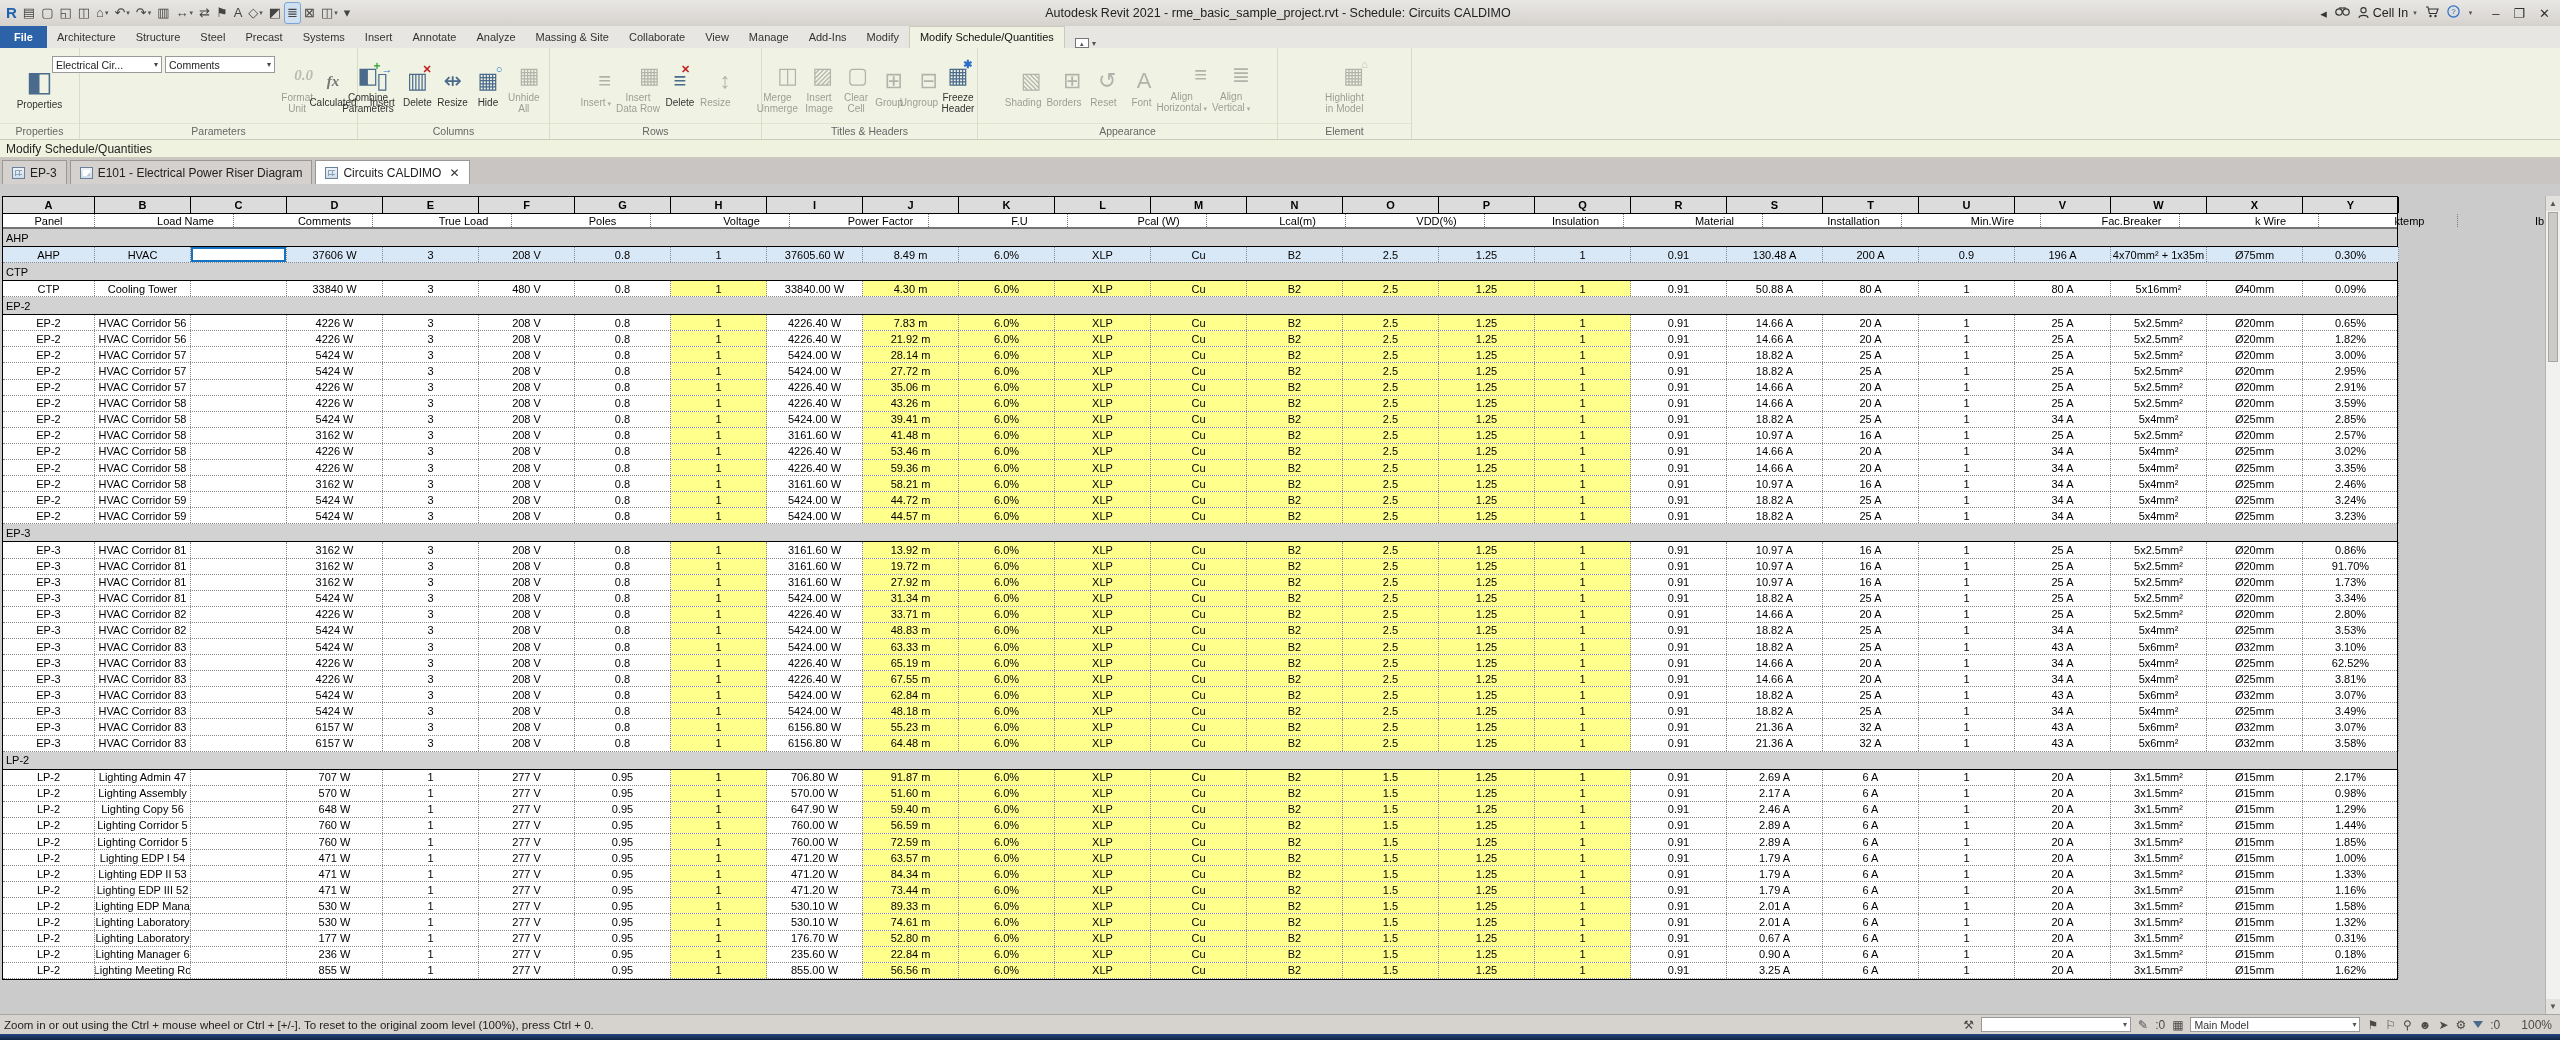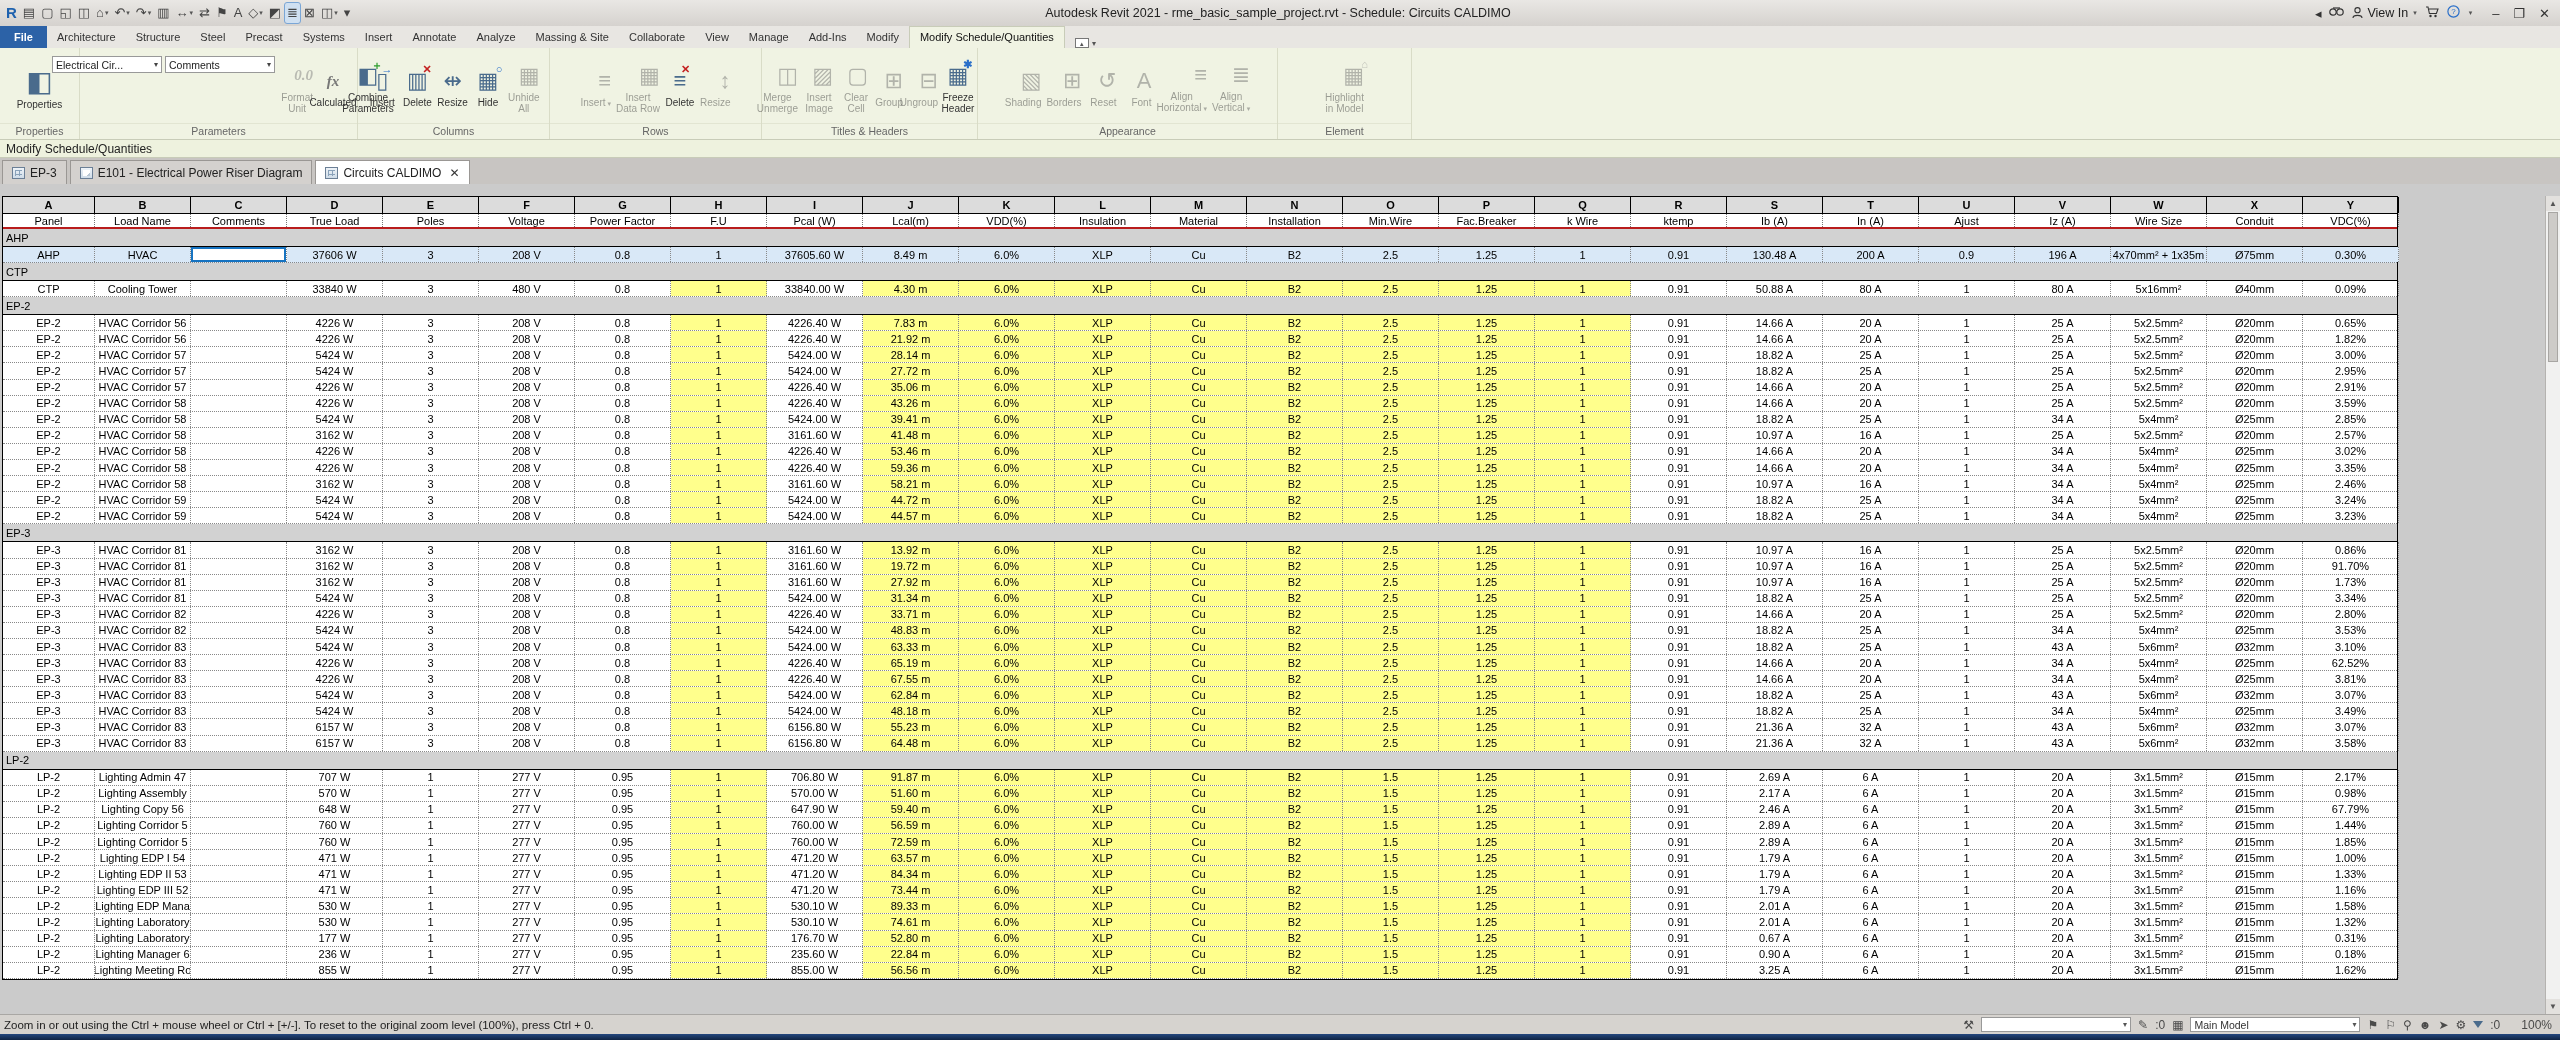--- a/index.html
+++ b/index.html
@@ -59,21 +59,21 @@
      repeating-linear-gradient(90deg,#8aa2ba 0 1px, transparent 1px 4px); }
   .vticon.sheet::after { background:linear-gradient(135deg,#fff 70%,#b8c6d4 70%); }
   .vtclose { font-size:12px; color:#333; margin-left:3px; }
 
   
   .schedule { flex:1 1 auto; background:#cbcbcb; position:relative; overflow:hidden; padding:12px 0 0 2px; }
   .tbl { width:2396px; background:#fff; border:1px solid #000; }
   .title-box { height:36px; border-bottom:1px solid #000; display:flex; align-items:center; justify-content:center; font-size:20px; color:#000; }
   .lrow { display:flex; height:17px; background:#dcdcdc; border-bottom:1px solid #000; }
   .lrow .cell { border-right:1px solid #000; font-weight:bold; font-size:11px; }
-  .hrow { display:flex; height:15px; background:#fff; border-bottom:2px solid #b91c1c; }
+  .hrow { display:flex; height:15px; background:#fff; border-bottom:2px solid #737373;gap:43px; }
   .hrow .cell { border-right:1px dotted #777; font-size:11px; }
   .srow { height:18px; background:#d2d2d2; border-bottom:1px solid #000; display:flex; align-items:center; font-size:11px; color:#000; padding-left:3px; }
   .drow { display:flex; height:16.1px; border-bottom:1px dotted #888; background:#fff; }
   .cell { width:96px; flex:0 0 auto; display:flex; align-items:center; justify-content:center; font-size:11px; color:#000; overflow:hidden; white-space:nowrap; }
   .drow .cell { border-right:1px dotted #888; }
   .c0 { width:92px; }
   .cell.yellow { background:#ffff8c; }
   .drow.selrow { background:#d9e8f7; }
   .drow.selrow .cell { background:#d9e8f7; }
   .drow.selrow .cell.selcell { background:#fff; box-shadow:inset 0 0 0 2px #1673c1; }
@@ -172,21 +172,21 @@
           <circle cx="4" cy="6" r="3.2" fill="none" stroke="#333" stroke-width="1.2"></circle>
           <circle cx="11" cy="6" r="3.2" fill="none" stroke="#333" stroke-width="1.2"></circle>
           <path d="M4 2 L11 2" stroke="#333" stroke-width="1.2" fill="none"></path>
         </svg>
     </span>
     <span class="signin">
       <svg width="11" height="12" viewBox="0 0 11 12">
           <circle cx="5.5" cy="3.2" r="2.6" fill="none" stroke="#333" stroke-width="1.1"></circle>
           <path d="M1 11 C1 7.5 10 7.5 10 11" fill="none" stroke="#333" stroke-width="1.1"></path>
         </svg>
-      <span>View In</span>
+      <span>Cell In</span>
       <span class="mini-arrow">▾</span>
     </span>
     <span class="tb-ic">
       <svg width="14" height="12" viewBox="0 0 14 12">
           <path d="M1 1 h2 l1.4 6.5 h7 L13 3 H4" fill="none" stroke="#333" stroke-width="1.1"></path>
           <circle cx="5.5" cy="10" r="1.2" fill="#333"></circle>
           <circle cx="10.5" cy="10" r="1.2" fill="#333"></circle>
         </svg>
     </span>
     <span class="tb-ic">
@@ -1356,21 +1356,21 @@
           <div class="cell c14 yellow">1.5</div>
           <div class="cell c15 yellow">1.25</div>
           <div class="cell c16 yellow">1</div>
           <div class="cell c17">0.91</div>
           <div class="cell c18">2.46 A</div>
           <div class="cell c19">6 A</div>
           <div class="cell c20">1</div>
           <div class="cell c21">20 A</div>
           <div class="cell c22">3x1.5mm²</div>
           <div class="cell c23">Ø15mm</div>
-          <div class="cell c24">67.79%</div>
+          <div class="cell c24">1.29%</div>
         </div>
         <div class="drow">
           <div class="cell c0">LP-2</div>
           <div class="cell c1">Lighting Corridor 5</div>
           <div class="cell c2"></div>
           <div class="cell c3">760 W</div>
           <div class="cell c4">1</div>
           <div class="cell c5">277 V</div>
           <div class="cell c6">0.95</div>
           <div class="cell c7 yellow">1</div>

